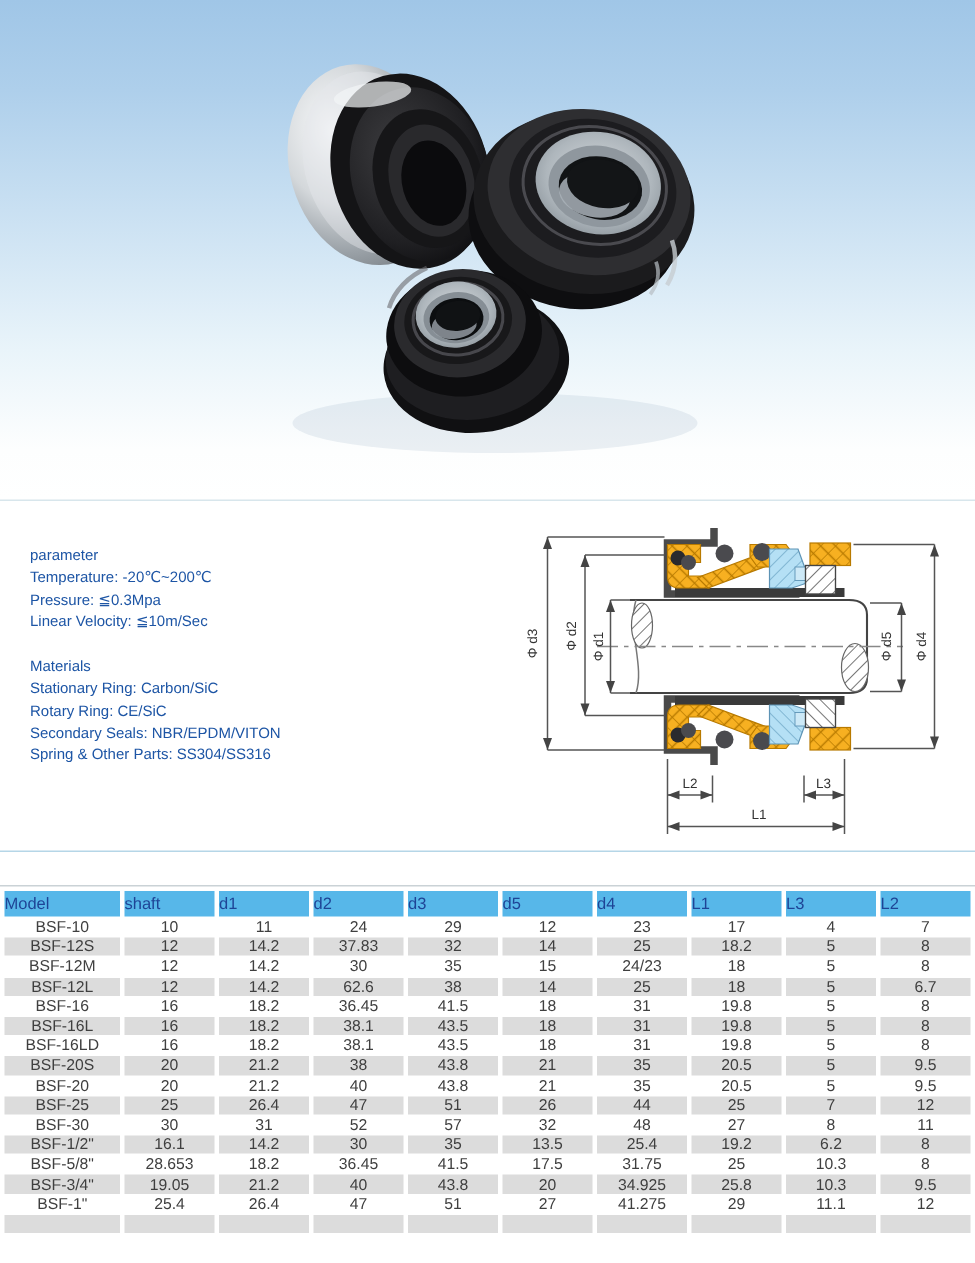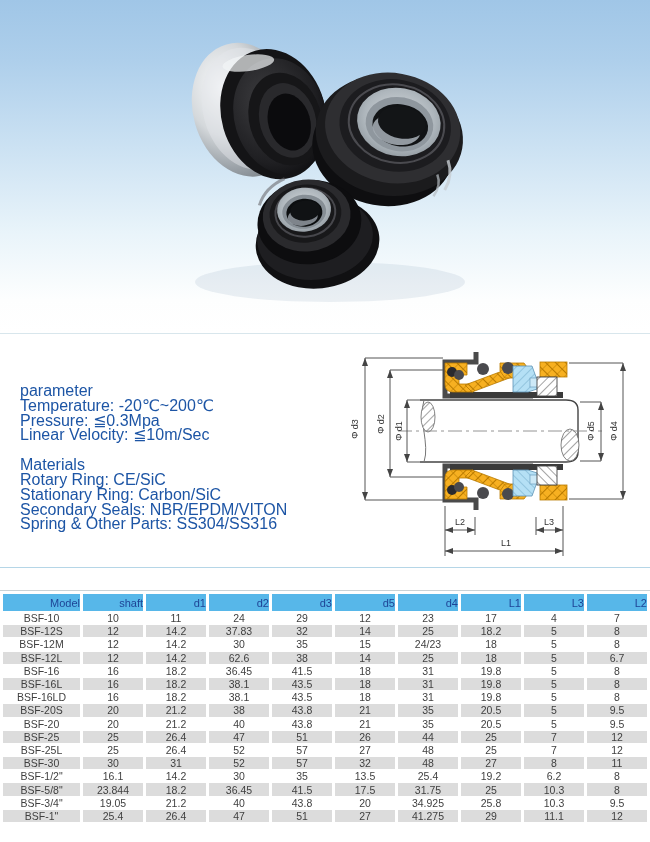--- a/index.html
+++ b/index.html
@@ -14,38 +14,38 @@
     height:333px;position:relative;
     background:linear-gradient(180deg,#a0c6e7 0%,#aecfeb 18%,#c9e0f2 42%,#e9f4fa 70%,#fdfefe 90%,#ffffff 100%);
     border-bottom:1px solid #d8e6ec;
   }
   .photo-section svg{position:absolute;left:0;top:0;}
 
   
   .mid-section{height:233px;position:relative;border-bottom:1px solid #b5d6e7;}
   .params{
     position:absolute;left:20px;top:30px;
-    color:#1d55a5;font-size:16px;line-height:14.8px;white-space:nowrap;margin-top:20px;
+    color:#1d55a5;font-size:10px;line-height:14.8px;white-space:nowrap;
   }
   .param-gap{height:15px;}
   .diagram{position:absolute;left:330px;top:8px;width:320px;height:226px;}
   .dim{stroke:#555;stroke-width:1;fill:none;}
   .dimtxt{font-size:9px;fill:#333;}
   .arr{fill:#444;stroke:none;}
 
   .pre-table-line{height:0;border-top:1px solid #cad2d6;margin-top:22px;}
 
   
   table.spec{
     width:650px;table-layout:fixed;margin-top:2px;
     border-collapse:separate;border-spacing:3px 1px;
   }
   table.spec th{
     background:#57b7e9;color:#1e4496;font-weight:normal;
-    height:17px;font-size:11px;text-align:right;padding:0;overflow:hidden;
+    height:17px;font-size:11px;text-align:left;padding:0;overflow:hidden;
   }
   table.spec td{
     height:12.2px;font-size:10.5px;color:#3f3f3f;text-align:center;
     padding:0;overflow:hidden;white-space:nowrap;
   }
   table.spec tbody tr:nth-child(odd) td{background:#ffffff;}
   table.spec tbody tr:nth-child(even) td{background:#dcdcdc;}
 </style>
 </head>
 <body>
@@ -122,22 +122,22 @@
     <div class="params">
       <div>parameter</div>
       <div id="param-lines">
           <div>Temperature: -20℃~200℃</div>
           <div>Pressure: ≦0.3Mpa</div>
           <div>Linear Velocity: ≦10m/Sec</div>
         </div>
       <div class="param-gap"></div>
       <div>Materials</div>
       <div id="material-lines">
+          <div>Stationary Ring: Carbon/SiC</div>
           <div>Rotary Ring: CE/SiC</div>
-          <div>Stationary Ring: Carbon/SiC</div>
           <div>Secondary Seals: NBR/EPDM/VITON</div>
           <div>Spring &amp; Other Parts: SS304/SS316</div>
         </div>
     </div>
 
     <svg class="diagram" viewBox="330 342 320 226">
       <defs>
         <pattern id="hg" width="6" height="6" patternUnits="userSpaceOnUse" patternTransform="rotate(45)">
           <rect width="6" height="6" fill="#ffffff"></rect>
             <line x1="0" y1="0" x2="0" y2="6" stroke="#666" stroke-width="1.2"></line>
@@ -366,32 +366,20 @@
           <td>26.4</td>
           <td>47</td>
           <td>51</td>
           <td>26</td>
           <td>44</td>
           <td>25</td>
           <td>7</td>
           <td>12</td>
         </tr>
         <tr>
-          <td>BSF-25L</td>
-          <td>25</td>
-          <td>26.4</td>
-          <td>52</td>
-          <td>57</td>
-          <td>27</td>
-          <td>48</td>
-          <td>25</td>
-          <td>7</td>
-          <td>12</td>
-        </tr>
-        <tr>
           <td>BSF-30</td>
           <td>30</td>
           <td>31</td>
           <td>52</td>
           <td>57</td>
           <td>32</td>
           <td>48</td>
           <td>27</td>
           <td>8</td>
           <td>11</td>
@@ -403,21 +391,21 @@
           <td>30</td>
           <td>35</td>
           <td>13.5</td>
           <td>25.4</td>
           <td>19.2</td>
           <td>6.2</td>
           <td>8</td>
         </tr>
         <tr>
           <td>BSF-5/8"</td>
-          <td>23.844</td>
+          <td>28.653</td>
           <td>18.2</td>
           <td>36.45</td>
           <td>41.5</td>
           <td>17.5</td>
           <td>31.75</td>
           <td>25</td>
           <td>10.3</td>
           <td>8</td>
         </tr>
         <tr>

